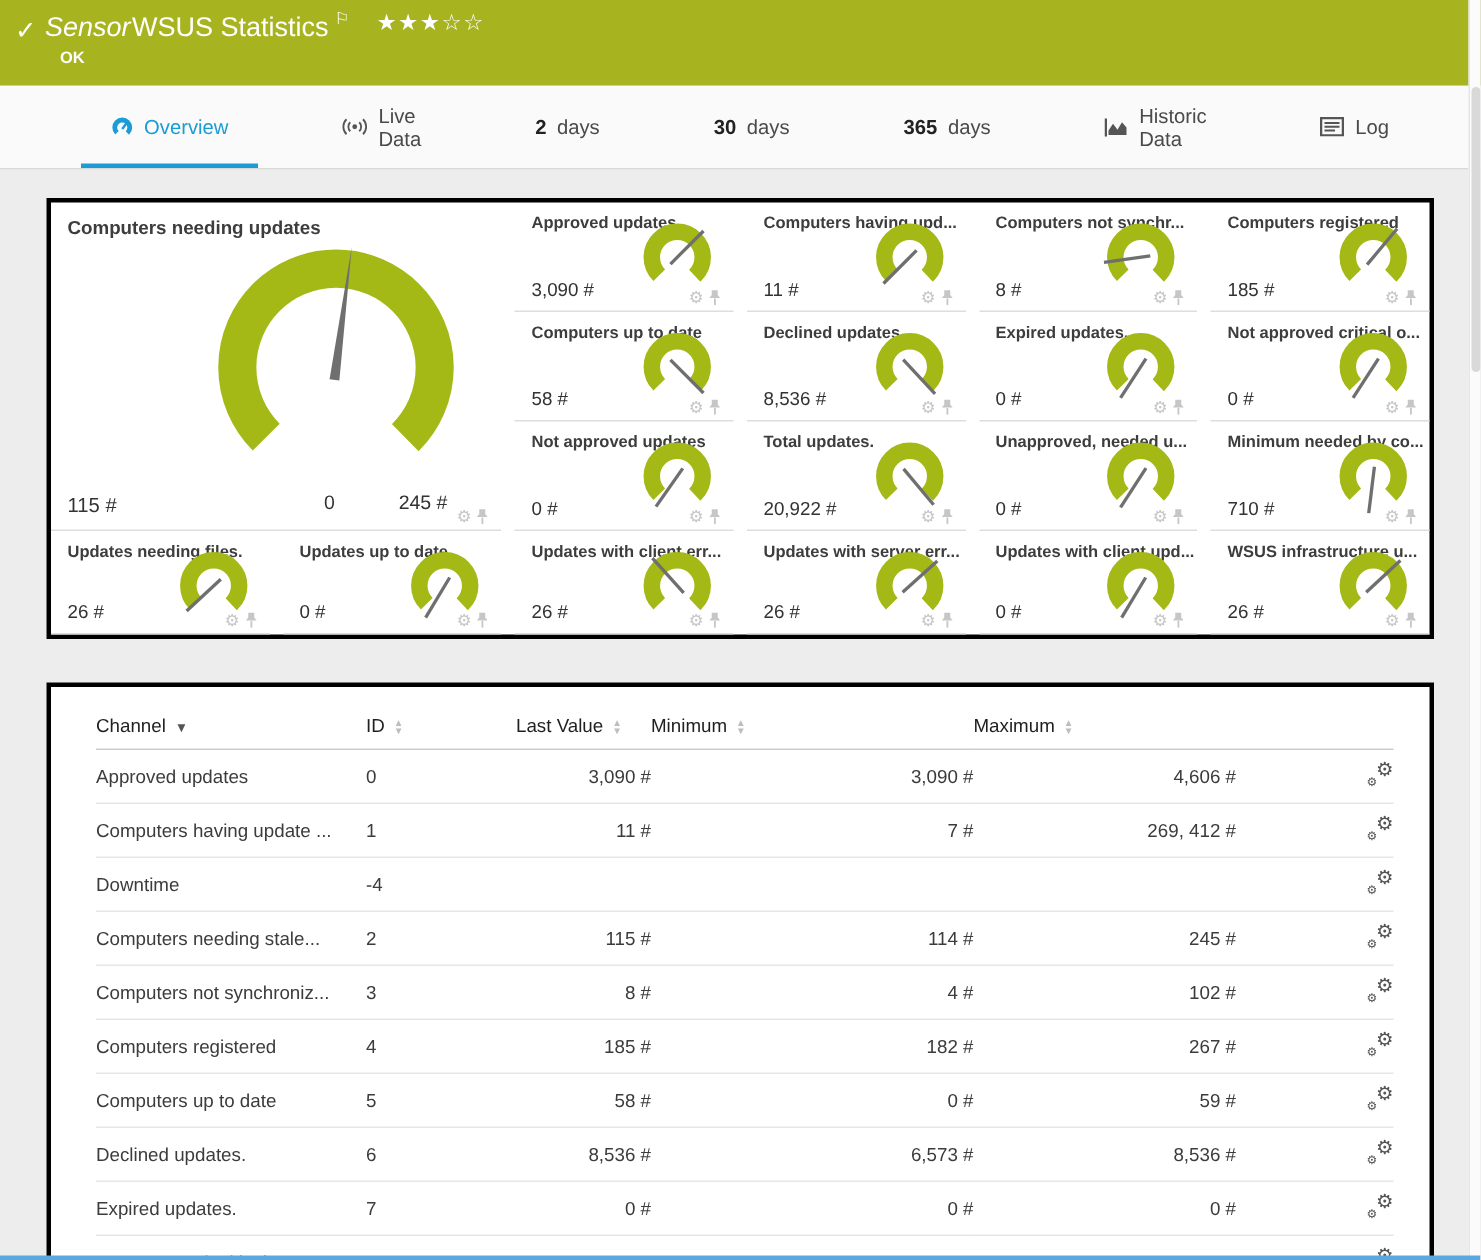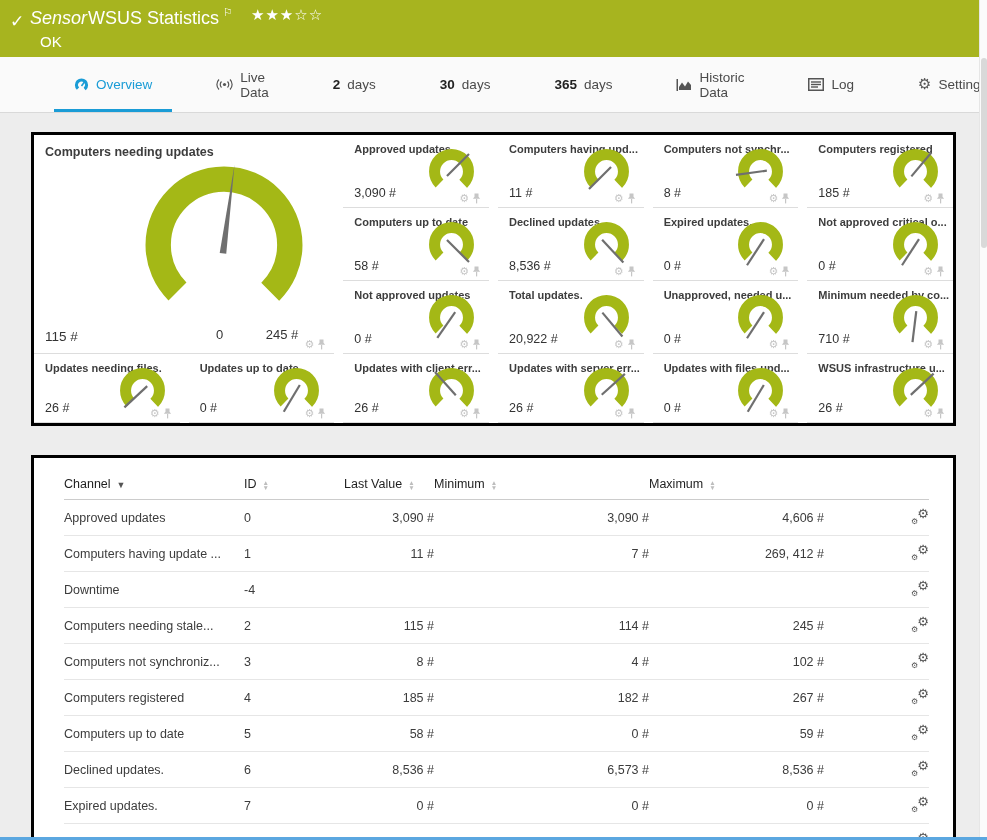--- a/index.html
+++ b/index.html
@@ -8,24 +8,24 @@
   .viewport { position:relative; width:987px; height:840px; overflow:hidden; }
 
   
   .topbar { background:var(--accent-green); height:57px; padding:8px 12px 0 10px; position:relative; }
   .topbar .check { color:#fff; font-size:17px; font-weight:bold; position:absolute; left:10px; top:11px; }
   .titleline { margin-left:20px; color:#fff; font-size:18px; display:flex; align-items:flex-start; }
   .sensor-kind { font-style:italic; margin-right:1px; }
   .sensor-title { font-weight:400; }
   .flag { font-size:11px; margin:-2px 0 0 4px; color:#fff; }
   .stars { margin:-2px 0 0 18px; color:#fff; font-size:15px; letter-spacing:1px; }
-  .status-ok { color:#fff; font-size:15px; font-weight:normal; margin:4px 0 0 30px; }
+  .status-ok { color:#fff; font-size:11px; font-weight:bold; margin:4px 0 0 30px; }
 
   
-  .tabbar { background:#fafafa; border-bottom:1px solid #d9d9d9; height:56px; display:flex; align-items:stretch; padding-left:42px; }
+  .tabbar { background:#fafafa; border-bottom:1px solid #d9d9d9; height:56px; display:flex; align-items:stretch; padding-left:42px;gap:12px; }
   .tab { display:flex; align-items:center; gap:7px; padding:0 14px; margin:0 18px; color:#4a4a4a; font-size:13.5px; cursor:pointer; position:relative; }
   .tab .num { font-weight:bold; color:#222; }
   .tab.active { color:var(--tab-active); }
   .tab.active::after { content:""; position:absolute; left:-6px; right:-6px; bottom:0; height:3px; background:var(--tab-active); }
   .tab svg, .tab .gear-glyph { flex:0 0 auto; }
   .gear-glyph { font-size:15px; line-height:1; color:#555; font-family:"DejaVu Sans",sans-serif; }
 
   
   .content { padding:19px 31px 0 31px; }
   .panel { background:#fff; border:3px solid #000000; }
@@ -394,21 +394,21 @@
      <div class="gvalue">26 #</div>
      <div class="cell-icons">
        <span class="gear-sm">⚙</span>
        <svg width="9" height="11" viewBox="0 0 9 11">
               <path d="M2.5 0.5 h4 v3.2 l1.6 2 h-7.2 l1.6 -2 z" fill="#c6c6c6"></path>
               <rect x="4" y="6" width="1.2" height="4.4" fill="#c6c6c6"></rect>
             </svg>
      </div>
         </div>
         <div class="gcell">
-          <div class="glabel">Updates with files upd...</div>
+          <div class="glabel">Updates with client upd...</div>
      <svg class="gsvg" viewBox="0 0 60 60" width="55" height="55">
        <circle cx="30" cy="30" r="18.5" fill="none" stroke="#a4b816" stroke-width="12" stroke-dasharray="87.18 29.06" transform="rotate(135 30 30)"></circle>
        <line x1="30" y1="37" x2="30" y2="3" stroke="#6f6f6f" stroke-width="2.4" transform="rotate(211 30 30)"></line>
      </svg>
      <div class="gvalue">0 #</div>
      <div class="cell-icons">
        <span class="gear-sm">⚙</span>
        <svg width="9" height="11" viewBox="0 0 9 11">
               <path d="M2.5 0.5 h4 v3.2 l1.6 2 h-7.2 l1.6 -2 z" fill="#c6c6c6"></path>
               <rect x="4" y="6" width="1.2" height="4.4" fill="#c6c6c6"></rect>

